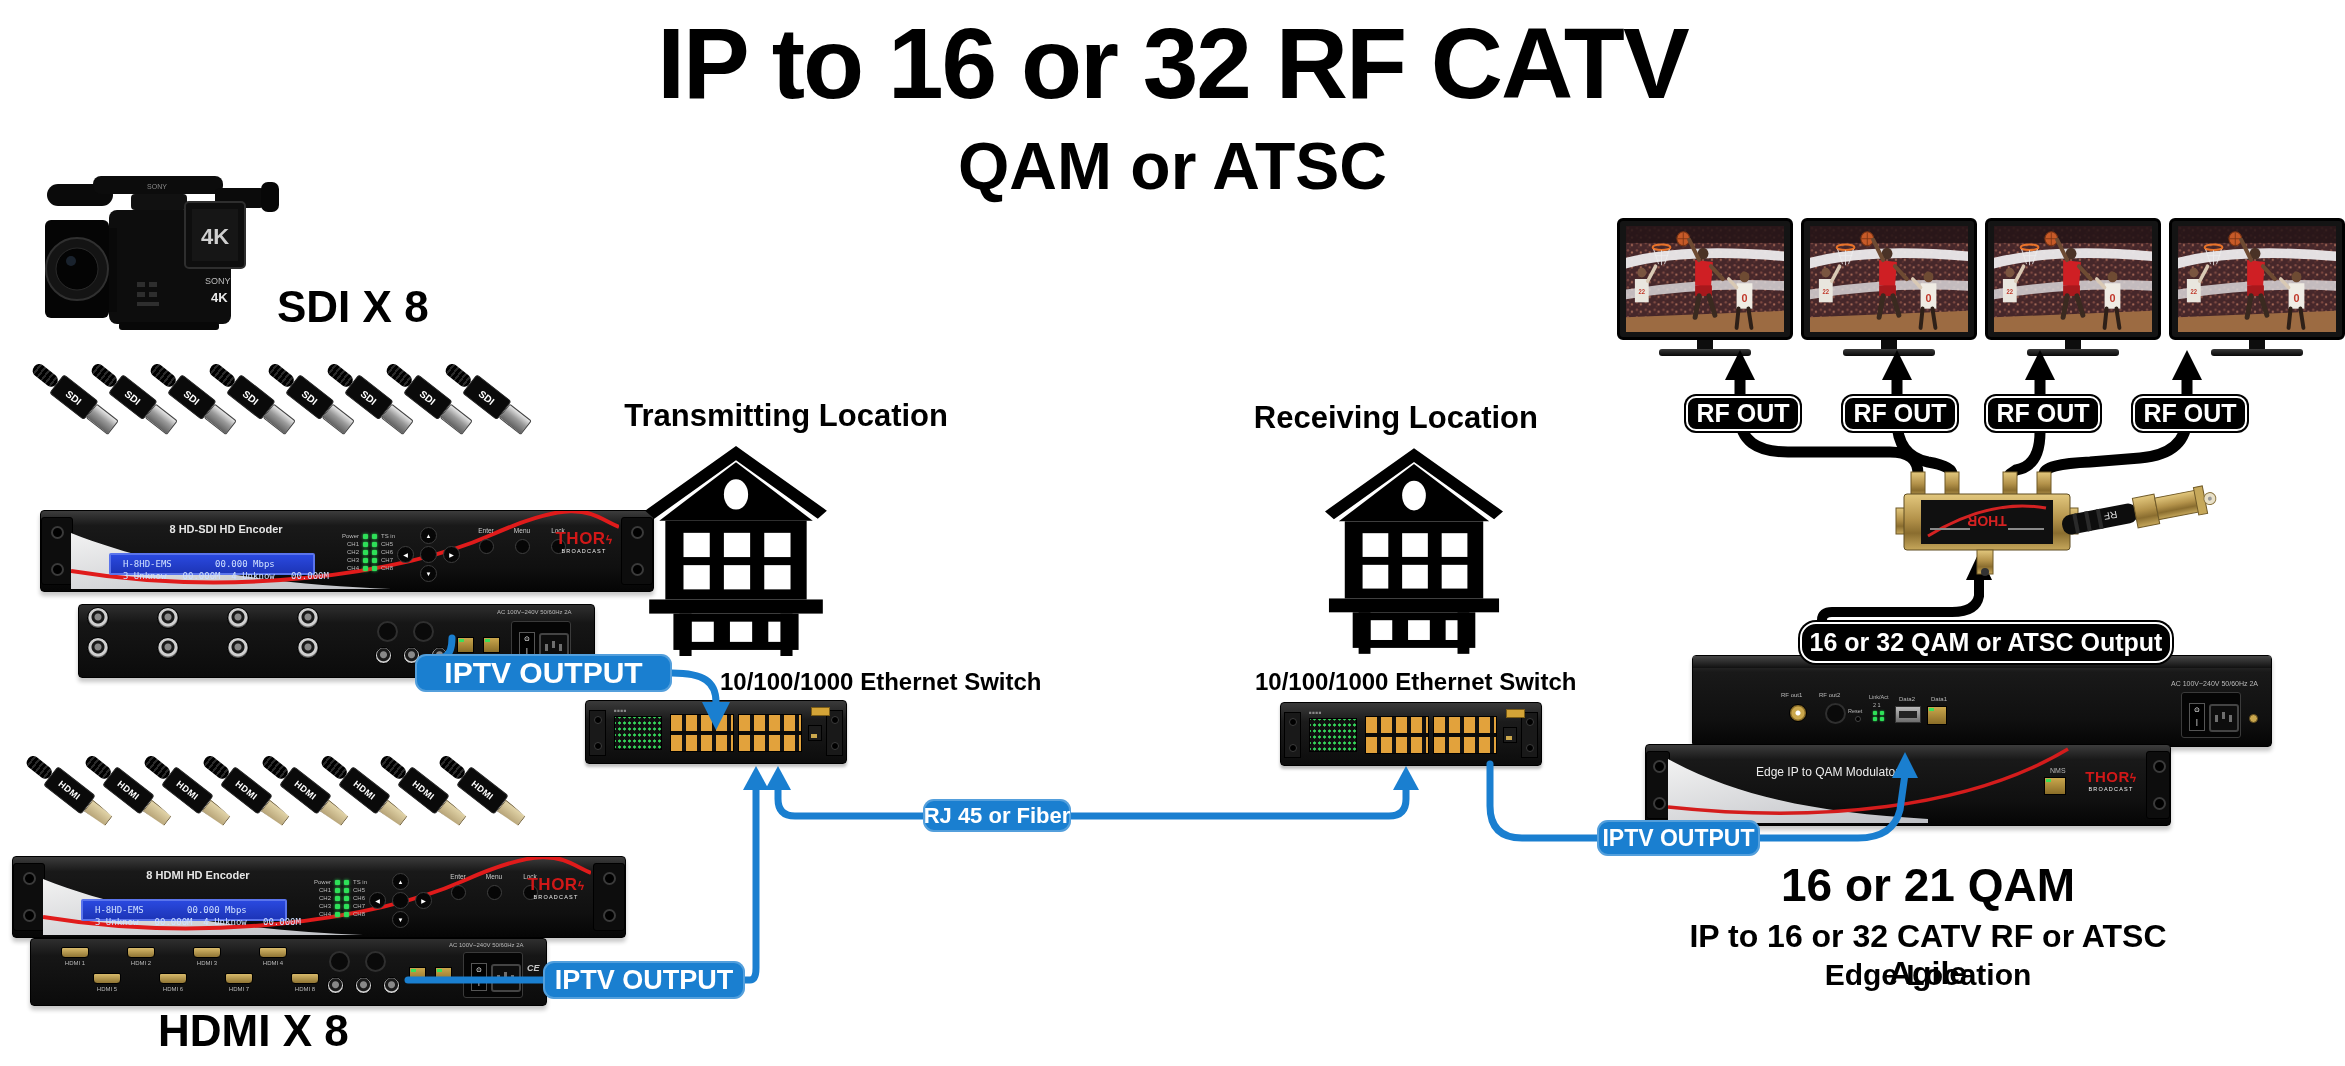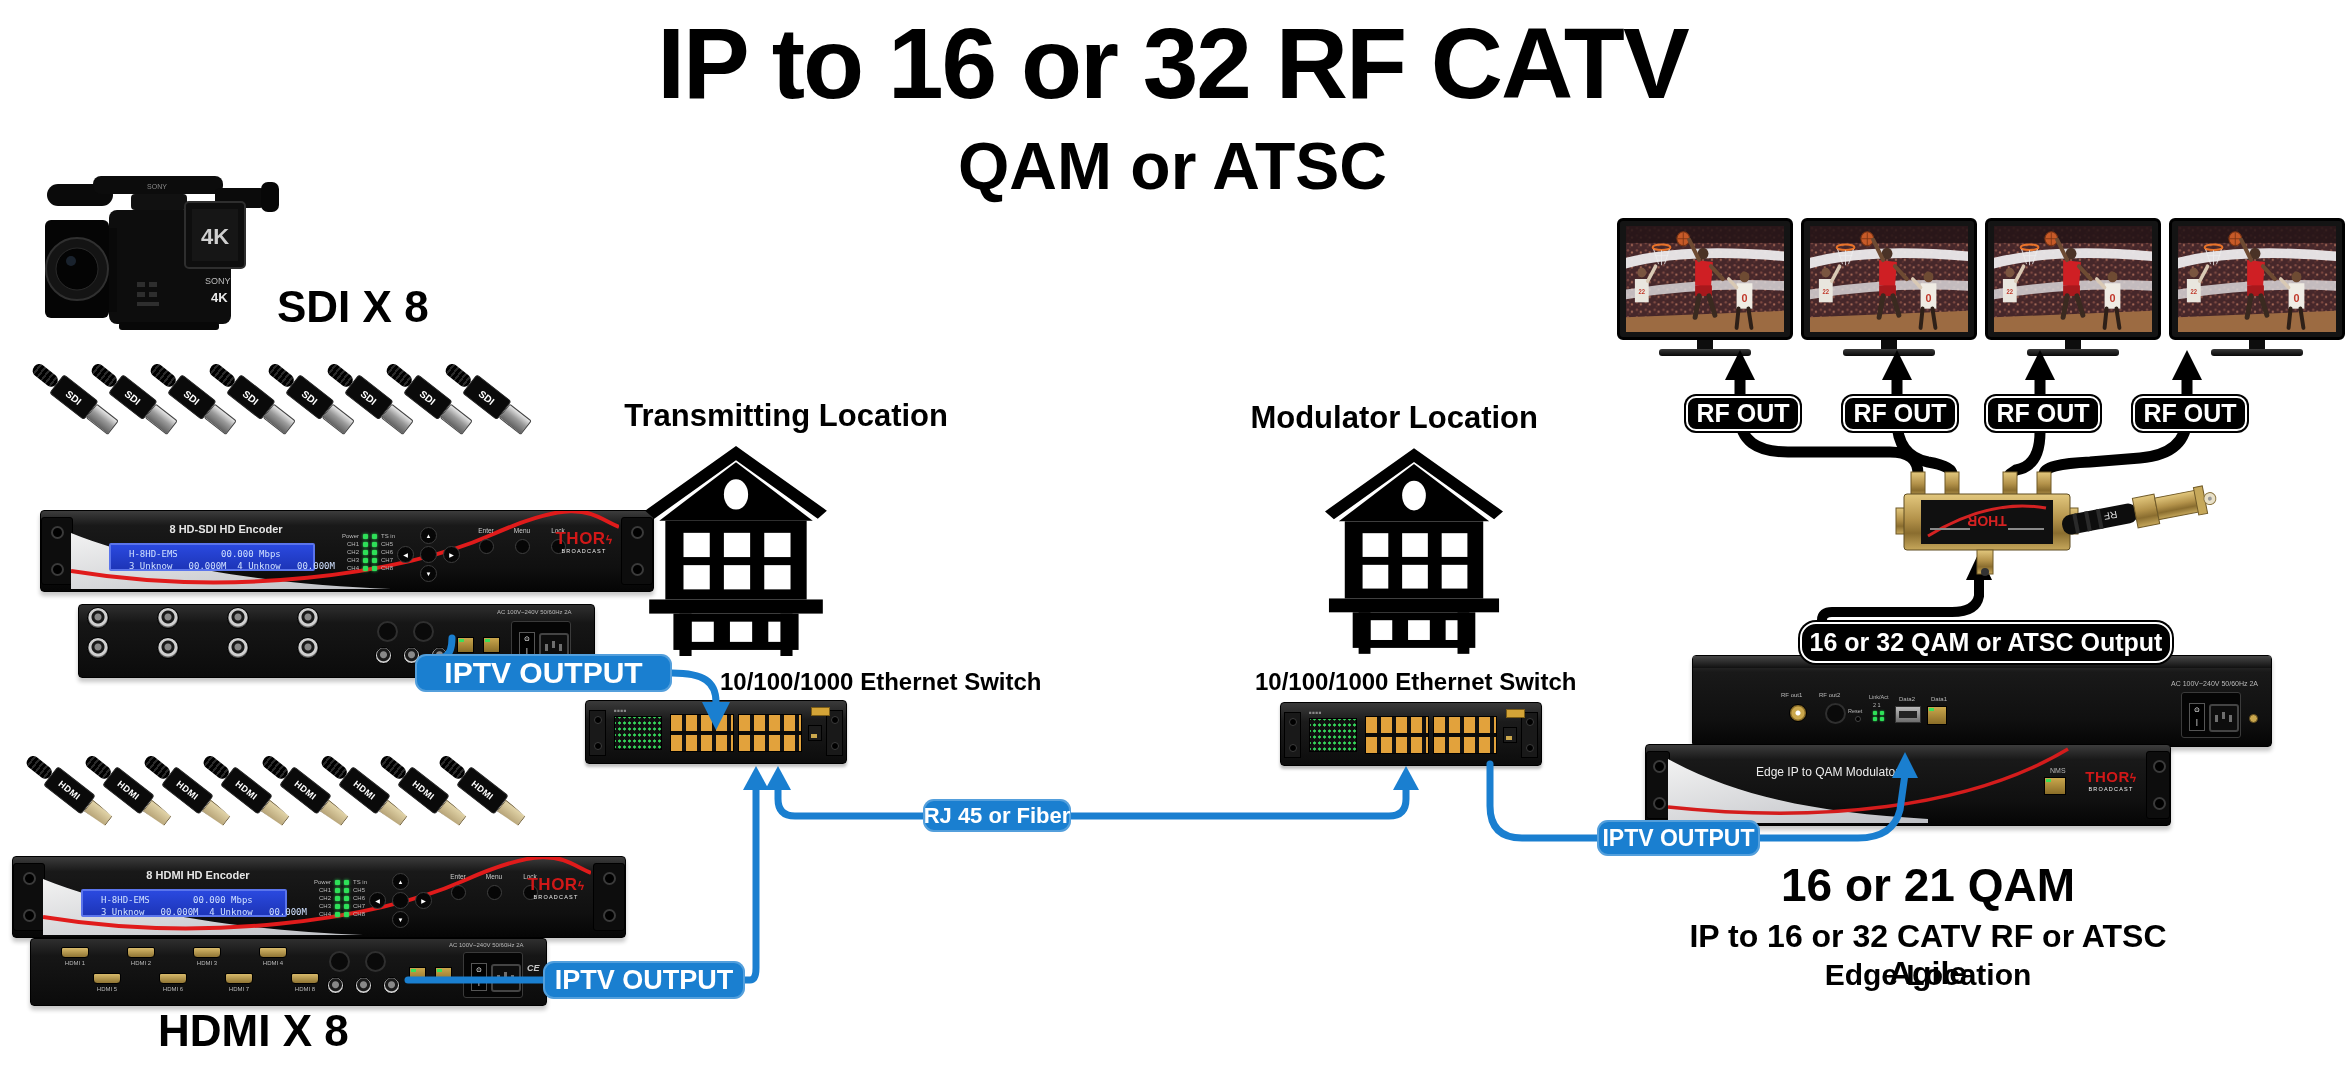--- a/index.html
+++ b/index.html
@@ -18,22 +18,22 @@
   
   .rack{position:absolute;background:linear-gradient(180deg,#3c3c3c 0%,#191919 18%,#101010 70%,#050505 100%);
         border:1px solid #000;border-radius:4px;z-index:10;box-shadow:0 4px 4px rgba(0,0,0,.22);}
   .ear{position:absolute;top:6px;bottom:6px;width:30px;background:#0d0d0d;border:1px solid #000;border-radius:3px;}
   .ear.l{left:0;} .ear.r{right:0;}
   .ear i{position:absolute;left:9px;width:9px;height:9px;border-radius:50%;background:#000;border:2px solid #3a3a3a;}
   .ear i.t{top:8px;} .ear i.b{bottom:8px;}
   .enc-front{width:612px;height:80px;}
   .enc-title{position:absolute;left:100px;top:12px;width:170px;text-align:center;
              font-size:11px;font-weight:bold;color:#e6e6e6;z-index:4;}
-  .lcd{position:absolute;left:68px;top:32px;width:206px;height:28px;background:linear-gradient(180deg,#2a49df,#1d35b8);
-       border:2px solid #5a74ec;border-radius:2px;z-index:4;padding:3px 18px;box-sizing:border-box;}
+  .lcd{position:absolute;left:68px;top:42px;width:206px;height:22px;background:linear-gradient(180deg,#2a49df,#1d35b8);
+       border:2px solid #5a74ec;border-radius:2px;z-index:4;padding:3px 12px;box-sizing:border-box;}
   .lcd-line{font-family:"DejaVu Sans Mono",monospace;font-size:9px;line-height:12px;color:#cfe0ff;white-space:pre;}
   .led-grid{position:absolute;left:292px;top:22px;z-index:4;display:flex;flex-direction:column;gap:2px;}
   .led-row{display:flex;align-items:center;gap:4px;}
   .led-row .ll{width:26px;text-align:right;font-size:6px;color:#bbb;}
   .led-row .lr{width:26px;text-align:left;font-size:6px;color:#bbb;}
   .led-row .dot{width:5px;height:5px;border-radius:1px;background:#2ee058;box-shadow:0 0 3px #2ee058;}
   .nav{position:absolute;left:352px;top:16px;width:70px;height:56px;z-index:4;}
   .nb{position:absolute;width:15px;height:15px;border-radius:50%;background:#060606;border:1px solid #3c3c3c;
       color:#fff;font-size:6px;display:flex;align-items:center;justify-content:center;}
   .nb.up{left:27px;top:0;} .nb.dn{left:27px;top:38px;} .nb.lf{left:4px;top:19px;} .nb.rt{left:50px;top:19px;} .nb.ct{left:27px;top:19px;}
@@ -695,21 +695,21 @@
         <i class="b"></i>
       </span>
     <span class="sw-brand">■■■■</span>
     <span class="sw-leds"></span>
     <span class="sw-ports sw-p1"></span>
     <span class="sw-ports sw-p2"></span>
     <span class="sw-uplink"></span>
     <span class="sw-sticker"></span>
   </div>
 
-  <div class="abs loc-title z20" style="left:1248px;top:400px;width:290px">Modulator Location</div>
+  <div class="abs loc-title z20" style="left:1248px;top:400px;width:290px">Receiving Location</div>
   <svg class="abs" style="left:1325px;top:444px;z-index:10" width="178" height="212" viewBox="0 0 180 210">
     <polygon points="90,2 180,66 171,74 90,16 9,74 0,66" fill="#000"></polygon>
     <polygon points="90,18 166,76 14,76" fill="#000"></polygon>
     <ellipse cx="90" cy="50" rx="12" ry="15" fill="#fff"></ellipse>
     <rect x="20" y="76" width="140" height="78" fill="#000"></rect>
     <g fill="#fff">
       <rect x="38" y="88" width="26" height="24"></rect>
         <rect x="78" y="88" width="26" height="24"></rect>
         <rect x="118" y="88" width="26" height="24"></rect>
       <rect x="38" y="120" width="26" height="24"></rect>

